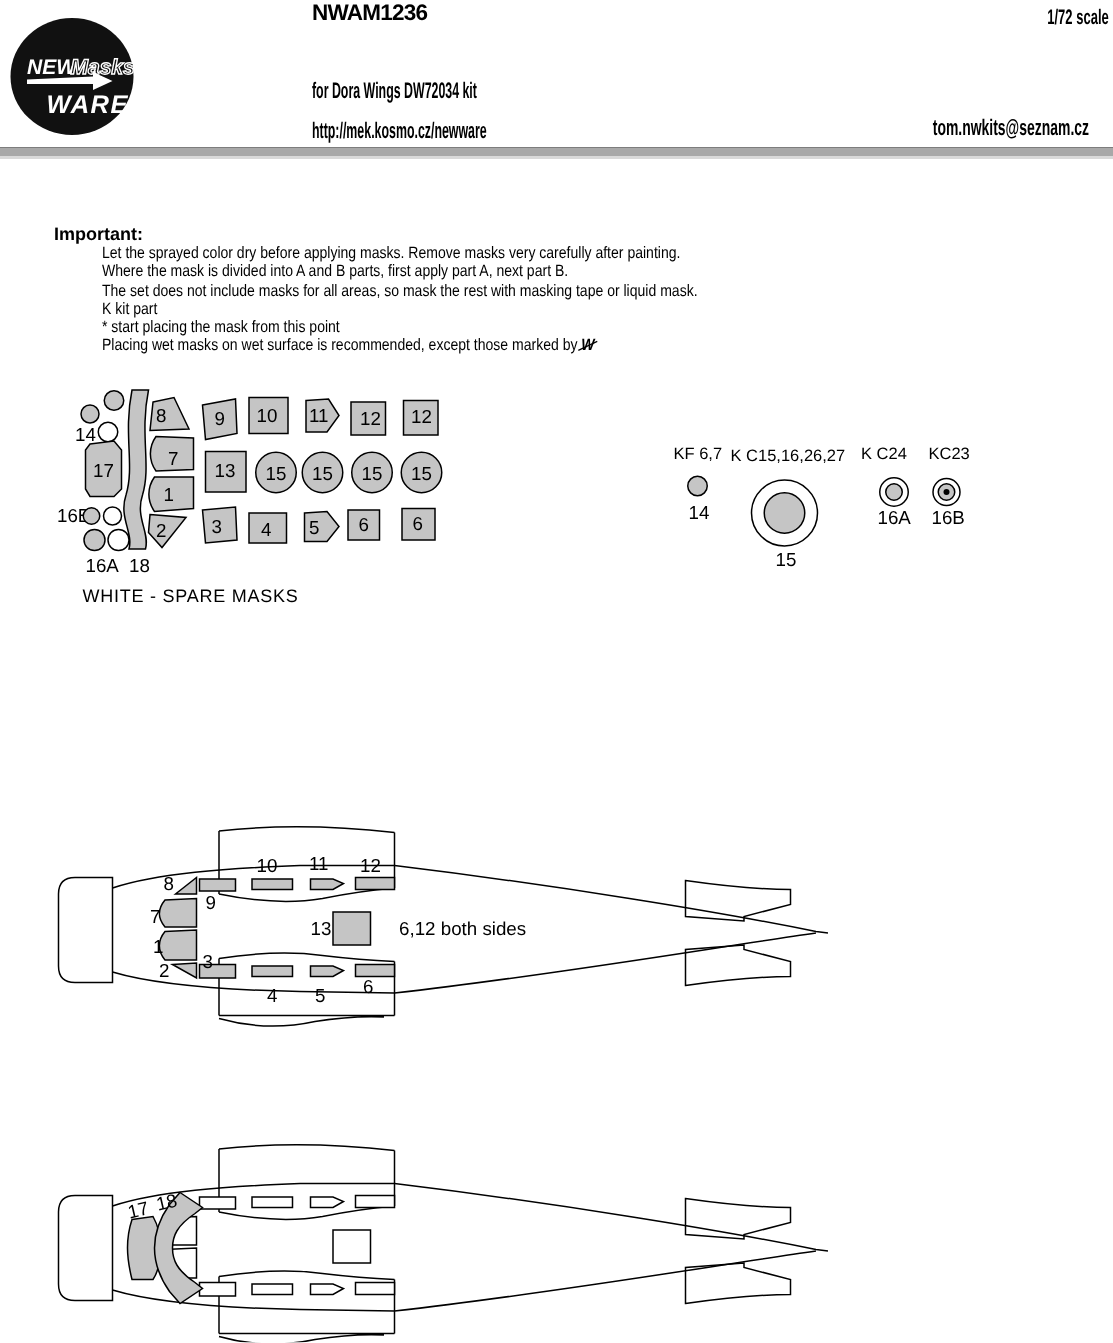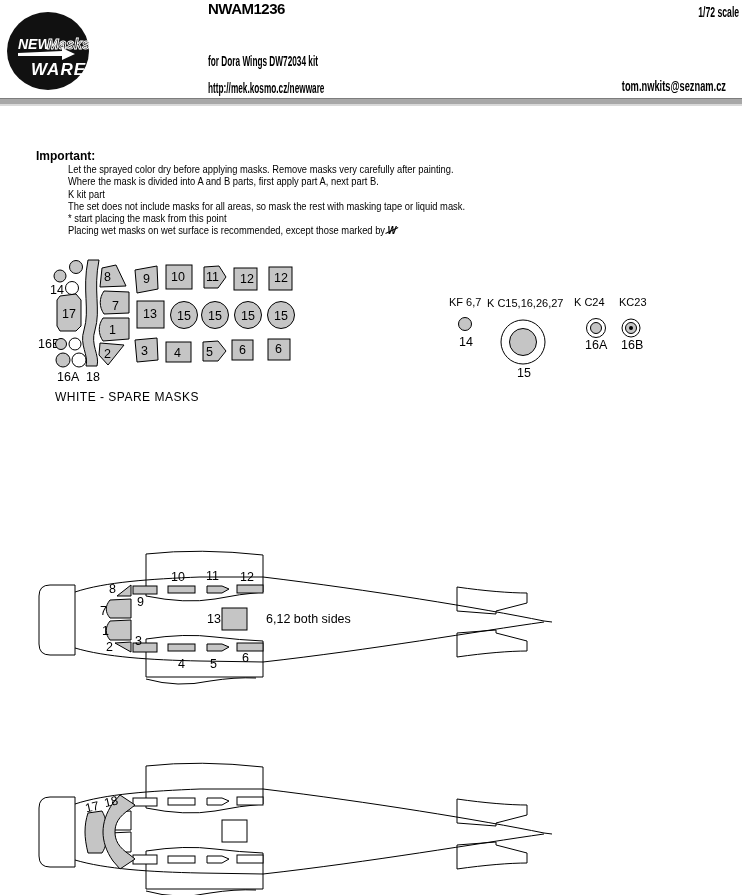--- a/index.html
+++ b/index.html
@@ -59,22 +59,22 @@
   <div class="abs" style="right:16px;top:77px;text-align:right;">
     <span class="hdr-right cond-r" style="font-size:15px;">tom.nwkits@seznam.cz</span>
   </div>
 
   <div class="abs divider"></div>
 
   <div class="abs instr">
     <div class="instr-h">Important:</div>
     <div class="instr-line"><span class="cond85">Let the sprayed color dry before applying masks. Remove masks very carefully after painting.</span></div>
     <div class="instr-line"><span class="cond85">Where the mask is divided into A and B parts, first apply part A, next part B.</span></div>
+    <div class="instr-line"><span class="cond85">The set does not include masks for all areas, so mask the rest with masking tape or liquid mask.</span></div>
     <div class="instr-line"><span class="cond85">K kit part</span></div>
-    <div class="instr-line"><span class="cond85">The set does not include masks for all areas, so mask the rest with masking tape or liquid mask.</span></div>
     <div class="instr-line"><span class="cond85">* start placing the mask from this point</span></div>
     <div class="instr-line"><span class="cond85"><span>Placing wet masks on wet surface is recommended, except those marked by</span><span class="nw-mark">W</span></span></div>
   </div>
 
   <svg class="layer" style="top:250px;" width="742" height="165" viewBox="0 250 742 165">
 
     <circle class="mask" cx="76" cy="267" r="6.5"></circle>
     <circle class="mask" cx="60" cy="276" r="6"></circle>
     <circle class="wfill" cx="72" cy="288" r="6.5"></circle>
     <text x="50" y="294" class="t12">14</text>

